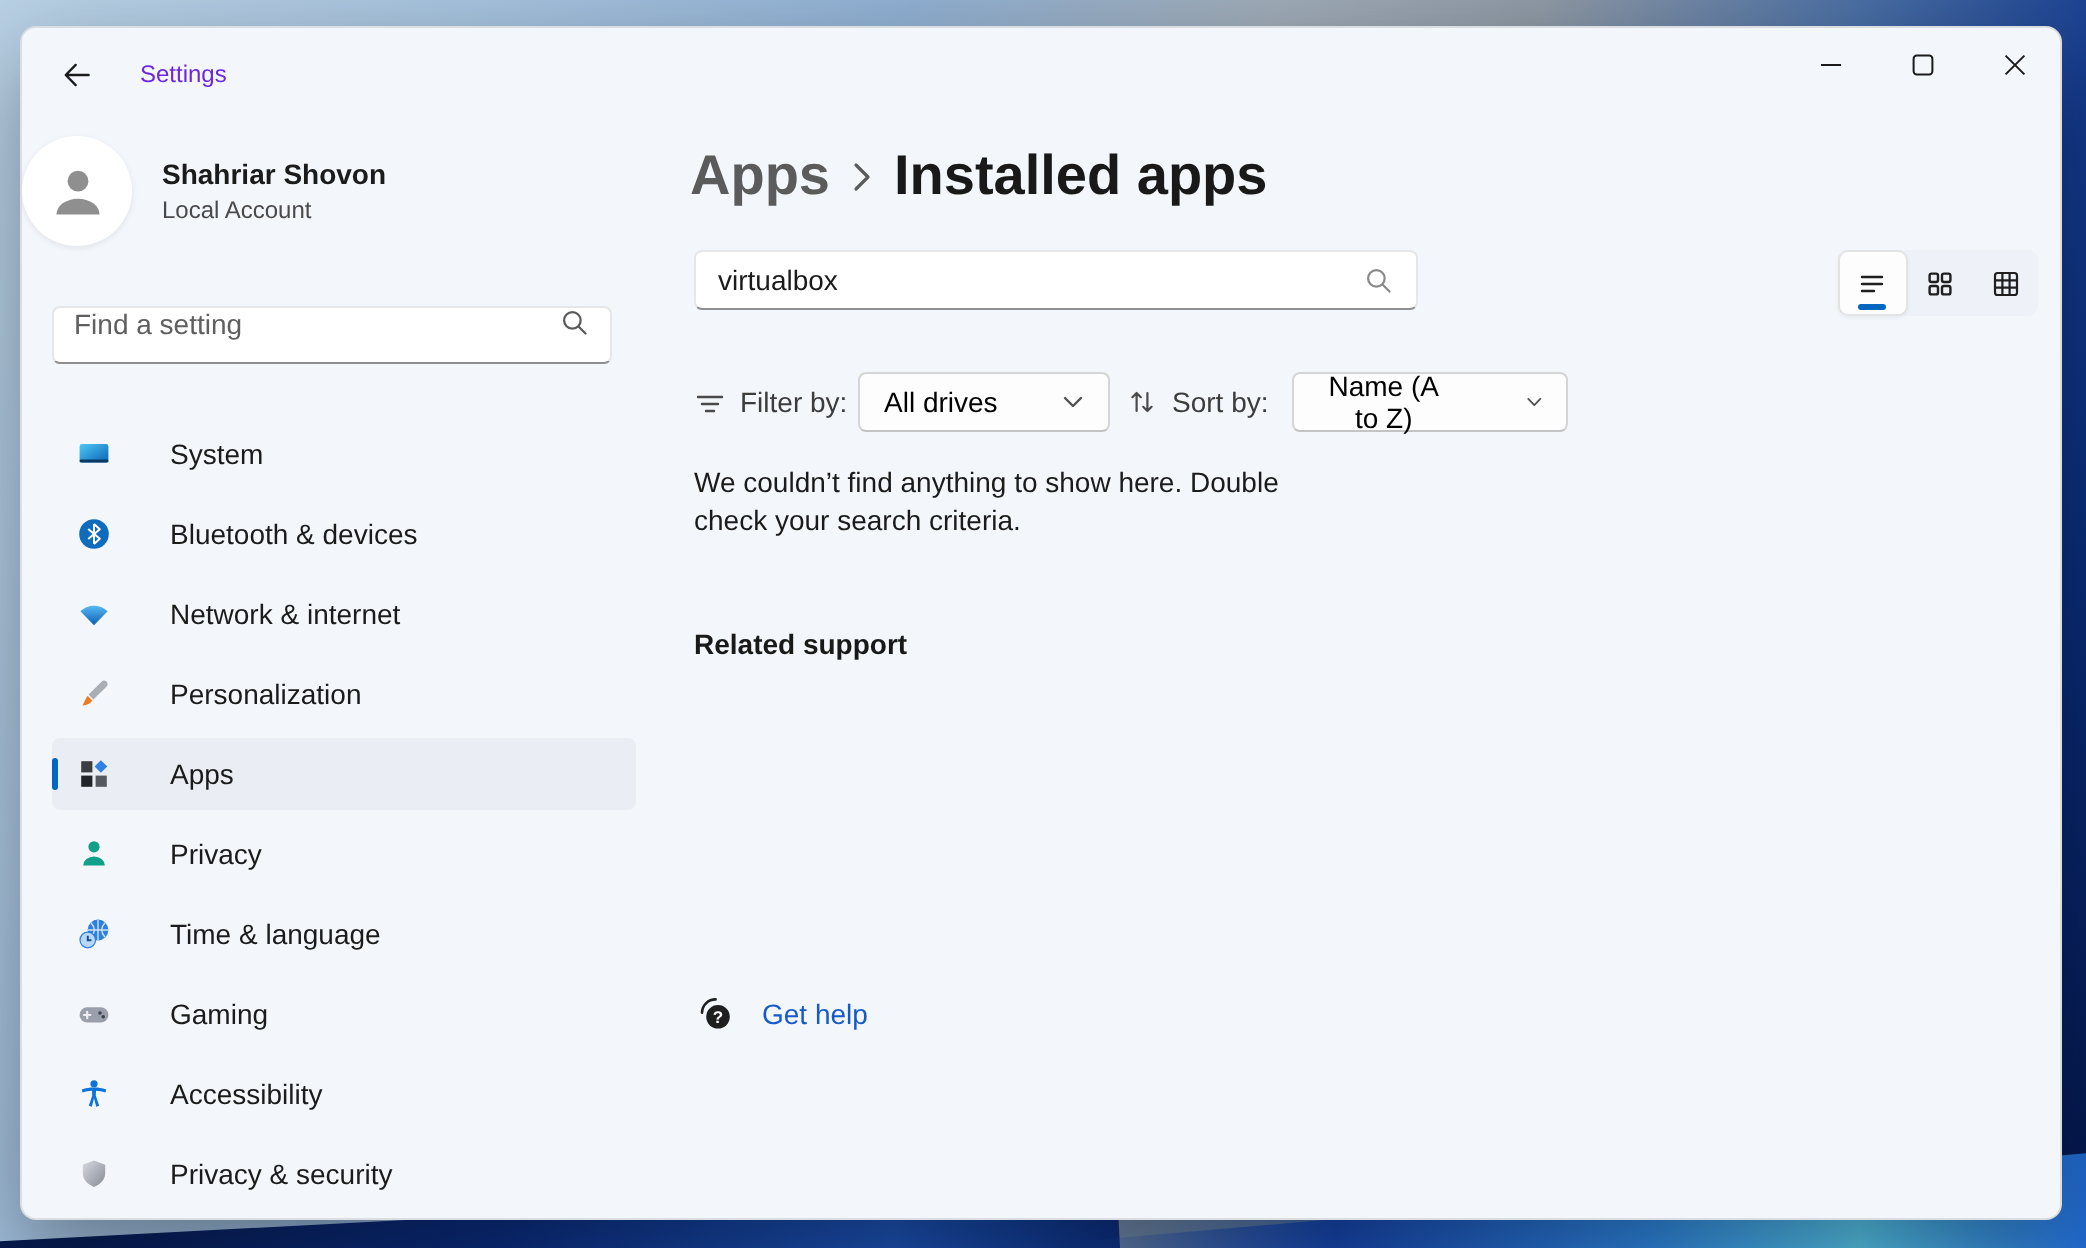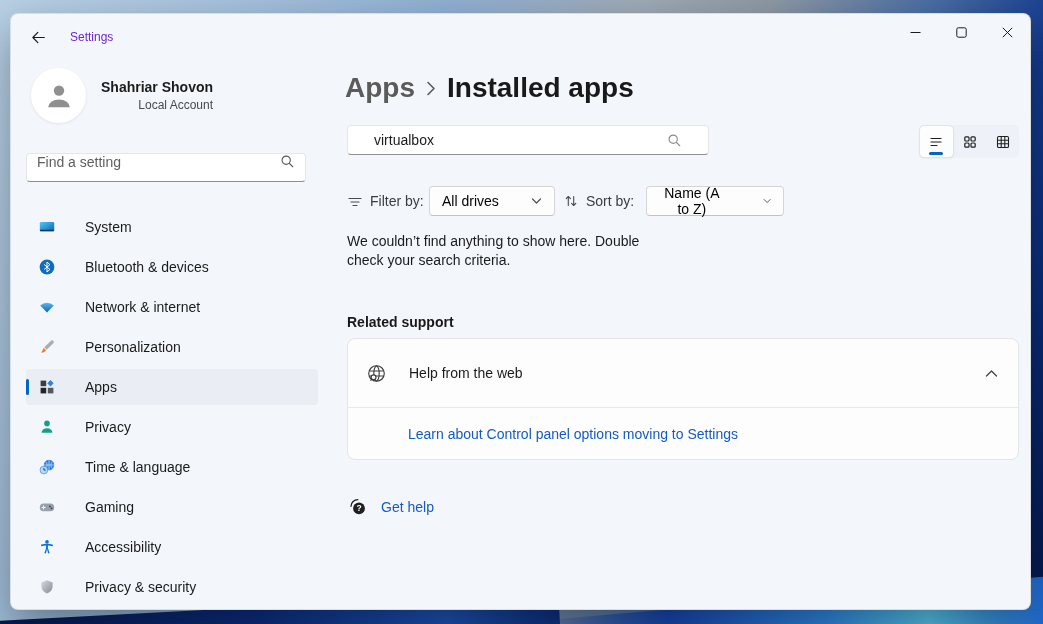--- a/index.html
+++ b/index.html
@@ -27,21 +27,21 @@
   .titlebar { position:absolute; left:0; top:0; right:0; height:46px; display:flex; align-items:center; }
   .back-btn { width:30px; height:28px; margin-left:12px; border:none; background:transparent; border-radius:4px;
               display:flex; align-items:center; justify-content:center; cursor:pointer; }
   .win-title { font-size:12px; margin-left:17px; color:#6d28d9; }
   .caption-btns { position:absolute; right:0; top:0; display:flex; }
   .caption-btns button { width:46px; height:36px; border:none; background:transparent; display:flex;
                          align-items:center; justify-content:center; cursor:pointer; }
 
   
   .sidebar { position:absolute; left:0; top:46px; width:326px; bottom:0; }
-  .account { position:absolute; left:20px; top:8px; display:flex; align-items:center; gap:15px; cursor:pointer;text-align:right; }
+  .account { position:absolute; left:0; top:8px; display:flex; align-items:center; gap:15px; cursor:pointer; }
   .avatar { width:55px; height:55px; border-radius:50%; background:#fff; display:flex; align-items:center;
             justify-content:center; box-shadow:0 1px 3px rgba(0,0,0,.08); overflow:hidden; }
   .acc-name { font-size:14px; font-weight:700; }
   .acc-sub { font-size:12px; color:#4a4a4a; margin-top:3px; }
 
   .find-box { position:absolute; left:15px; top:93px; width:280px; height:29px; background:#fff;
               border:1px solid #e6e6e6; border-bottom:1px solid #8f8f8f; border-radius:4px;
               display:flex; align-items:flex-start; padding:0 10px; }
   .find-box input { flex:1; border:none; outline:none; background:transparent; font-size:14px;
                     font-family:inherit; color:#1b1b1b; }
@@ -56,21 +56,21 @@
   .nicon { width:16px; height:16px; display:flex; align-items:center; justify-content:center; flex:none; }
 
   
   .main { position:absolute; left:336px; top:0; width:672px; bottom:0; }
   .breadcrumb { position:absolute; left:-2px; top:58px; display:flex; align-items:center; gap:11px; }
   .crumb-parent { font-size:28px; font-weight:600; color:#5b5b5b; cursor:pointer; }
   .crumb-current { font-size:28px; font-weight:600; color:#191919; }
 
   .app-search { position:absolute; left:0; top:111px; width:362px; height:30px; background:#fff;
                 border:1px solid #e6e6e6; border-bottom:1px solid #8f8f8f; border-radius:4px;
-                display:flex; align-items:center; padding:0 26px; }
+                display:flex; align-items:center; padding:0 11px; }
   .app-search input { flex:1; border:none; outline:none; background:transparent; font-size:14px;
                       font-family:inherit; color:#1b1b1b; }
 
   .view-toggles { position:absolute; right:0; top:111px; width:100px; height:33px; background:#eef2f8;
                   border-radius:5px; display:flex; }
   .view-toggles button { flex:1; border:none; background:transparent; border-radius:5px; position:relative;
                          display:flex; align-items:center; justify-content:center; cursor:pointer; }
   .view-toggles button.selected { background:#fdfdfd; border:1px solid #e3e3e3; box-shadow:0 1px 2px rgba(0,0,0,.05); }
   .sel-pill { position:absolute; bottom:2px; left:50%; transform:translateX(-50%); width:14px; height:3px;
               border-radius:2px; background:#0067c0; }
@@ -333,37 +333,20 @@
         <svg width="11" height="8" viewBox="0 0 11 8">
             <path d="M1.5 2 5.5 6 9.5 2" stroke="#505050" stroke-width="1.2" fill="none" stroke-linecap="round" stroke-linejoin="round"></path>
           </svg>
       </button>
     </div>
 
     <p class="empty-msg">We couldn’t find anything to show here. Double check your search criteria.</p>
 
     <h2 class="related-heading">Related support</h2>
 
-    <div class="card">
-      <div class="card-header">
-        <svg width="21" height="21" viewBox="0 0 20 20" fill="none" stroke="#3f3f3f" stroke-width="1.1">
-            <circle cx="10" cy="10" r="7.4"></circle>
-            <path d="M10 2.6C6.6 4.6 6.6 15.4 10 17.4M10 2.6c3.4 2 3.4 12.8 0 14.8M3.1 7.6h13.8M3.1 12.4h13.8"></path>
-            <circle cx="7.2" cy="13.6" r="2.3" fill="#fdfdfd"></circle>
-            <path d="M5.6 15.3l-1.4 1.4"></path>
-          </svg>
-        <span class="ch-label">Help from the web</span>
-        <svg class="ch-chevron" width="13" height="9" viewBox="0 0 13 9">
-            <path d="M1.5 7 6.5 2 11.5 7" stroke="#444" stroke-width="1.3" fill="none" stroke-linecap="round" stroke-linejoin="round"></path>
-          </svg>
-      </div>
-      <div class="card-linkrow">
-        <a class="blue-link">Learn about Control panel options moving to Settings</a>
-      </div>
-    </div>
 
     <div class="get-help">
       <svg width="20" height="20" viewBox="0 0 20 20">
           <path d="M3 9.3C3.2 5.4 6.1 2.7 9.8 2.7" stroke="#1f1f1f" stroke-width="1.3" fill="none" stroke-linecap="round"></path>
           <circle cx="11" cy="11.4" r="5.9" fill="#1f1f1f"></circle>
           <text x="11" y="14.4" font-size="8.5" fill="#fff" text-anchor="middle" font-weight="bold" font-family="Liberation Sans, sans-serif">?</text>
         </svg>
       <a class="blue-link">Get help</a>
     </div>
   </main>

